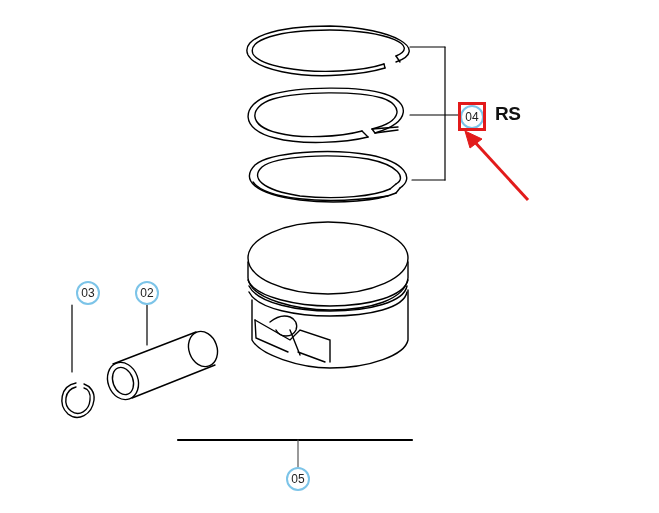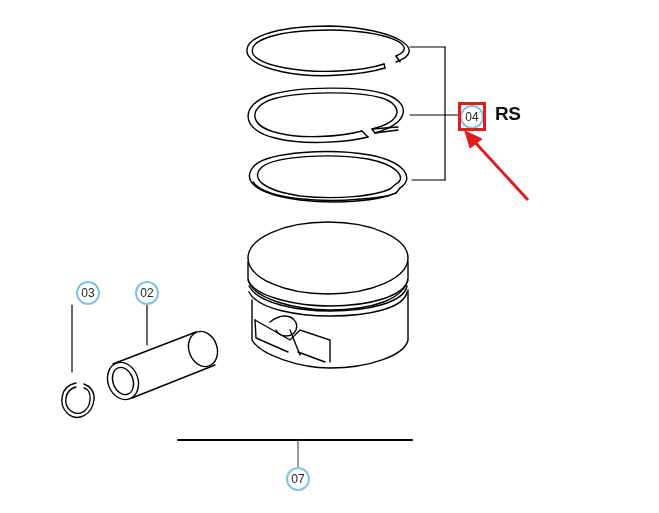--- a/index.html
+++ b/index.html
@@ -83,21 +83,21 @@
       <line x1="298" y1="440" x2="298" y2="467" stroke-width="1.2" stroke="#555"></line>
     </g>
 
     <g stroke="#e21b1b" fill="#e21b1b">
       <line x1="528" y1="200" x2="472" y2="139" stroke-width="3"></line>
       <polygon points="465,131 482,139 470,148" stroke-width="1"></polygon>
     </g>
   </svg>
 
   <div class="callout" style="left:286px; top:467px;">
-    <span>07</span>
+    <span>05</span>
   </div>
   <div class="callout" style="left:135px; top:281px;">
     <span>02</span>
   </div>
   <div class="callout" style="left:76px; top:281px;">
     <span>03</span>
   </div>
   <div class="callout" style="left:460px; top:105px;justify-content:center;">
     <span>04</span>
   </div>

